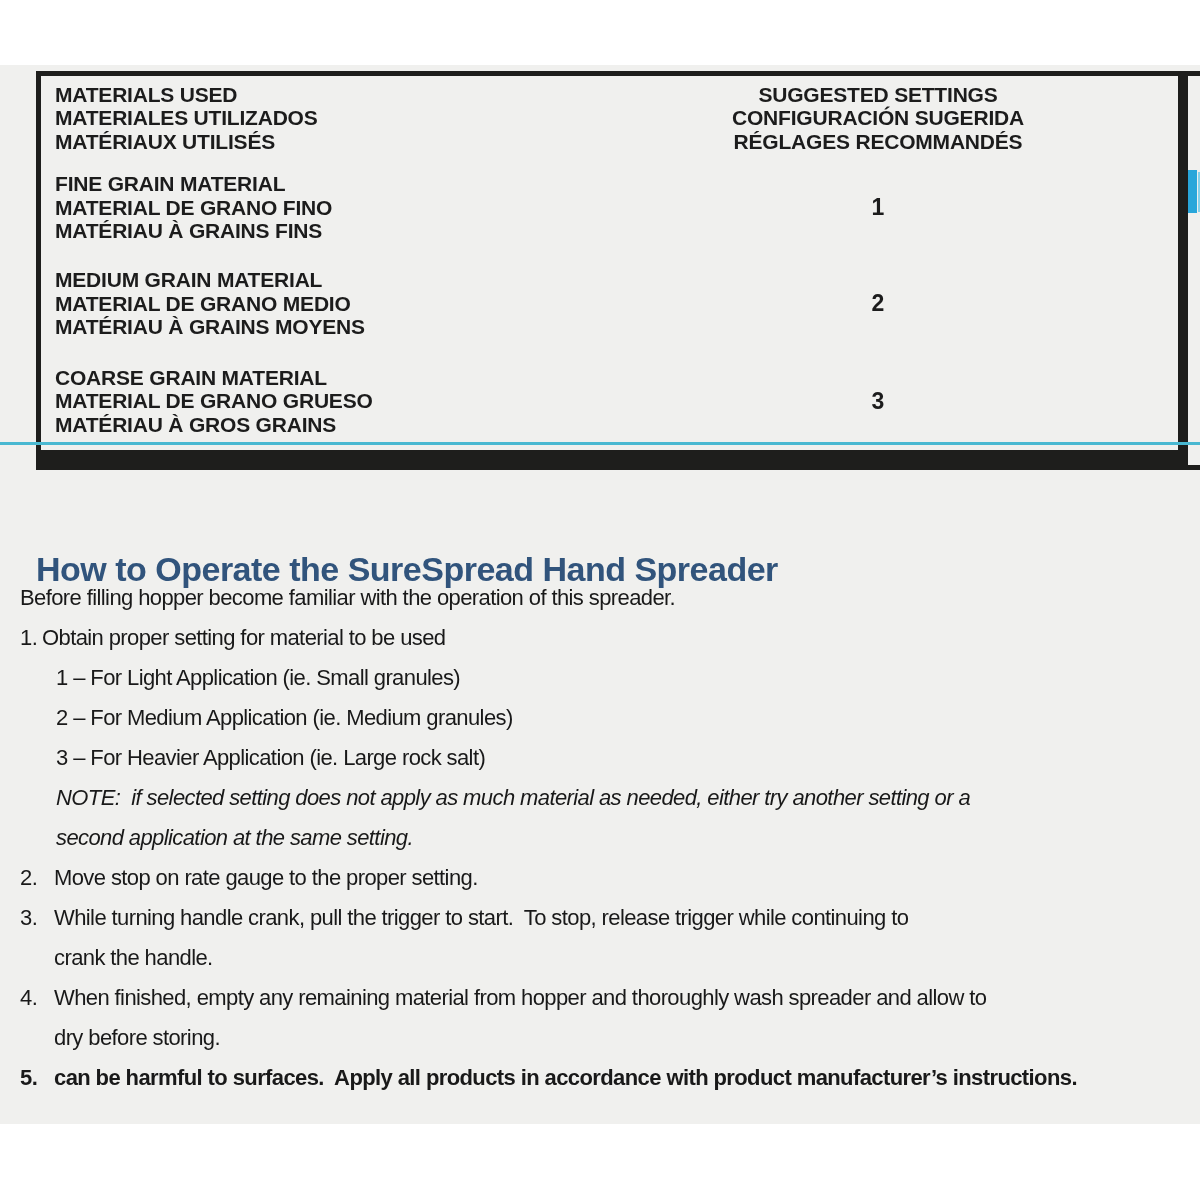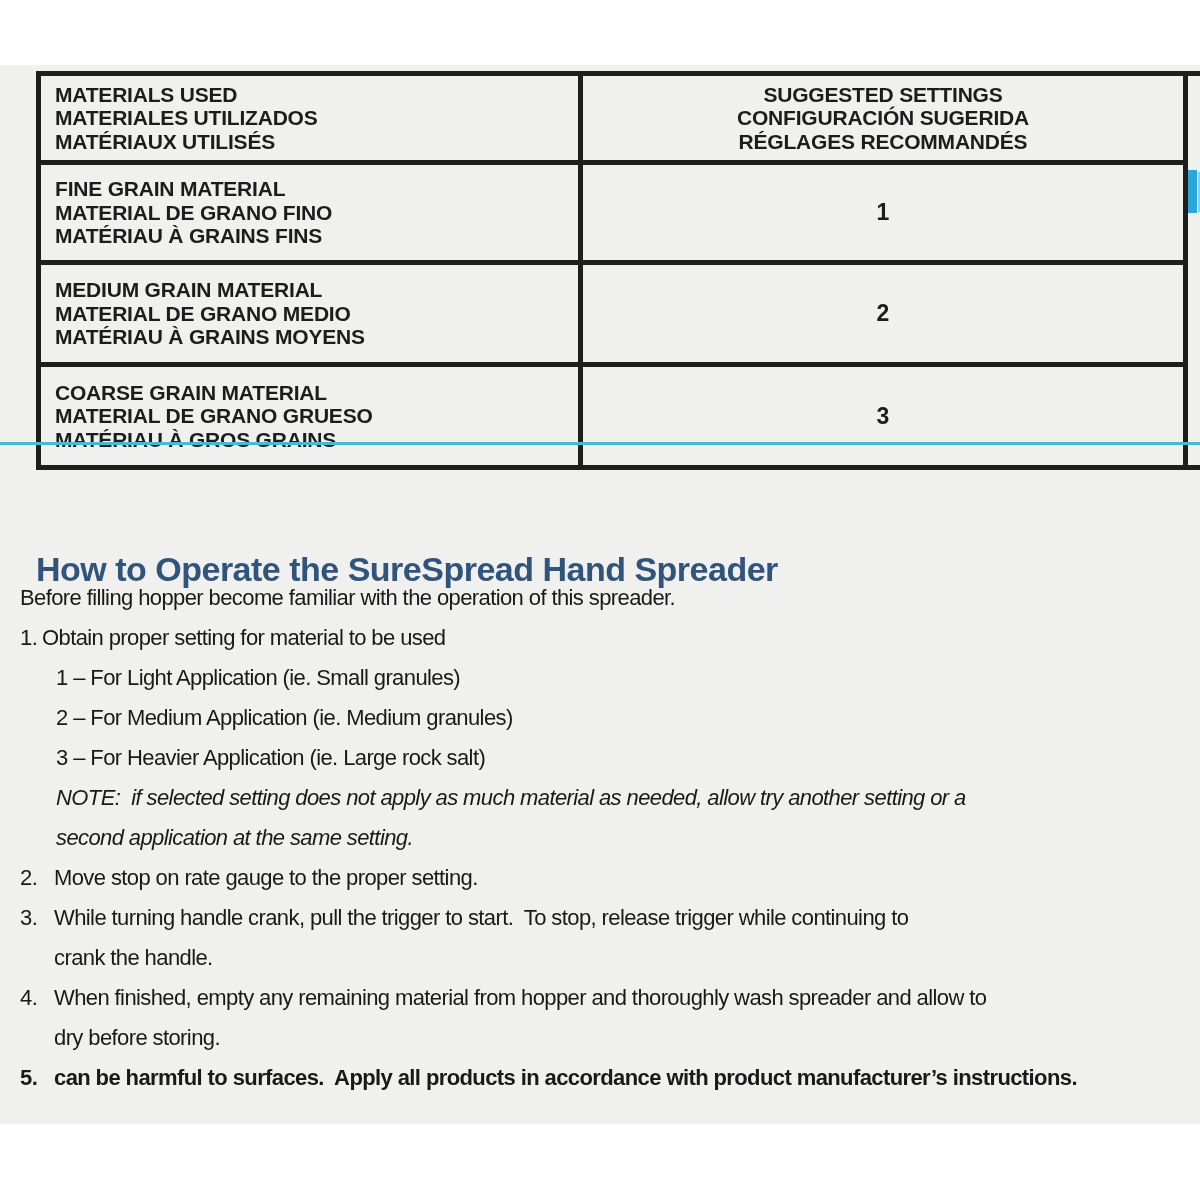--- a/index.html
+++ b/index.html
@@ -19,21 +19,21 @@
     background:var(--page-bg);
     font-family:"Liberation Sans", sans-serif;
     color:var(--text);
   }
   .gray-band{position:absolute;left:0;top:65px;width:1200px;height:1059px;background:var(--band-bg);}
   
   .tbl{
     position:absolute;left:36px;top:71px;width:1152px;height:399px;
     background:var(--table-line);
     display:grid;grid-template-columns:537px 600px;grid-template-rows:84px 95px 97px 98px;
-    gap:5px;padding:5px;
+    padding:5px;
   }
   .cell{background:var(--band-bg);display:flex;flex-direction:column;justify-content:center;}
   .cell.left{padding-left:14px;align-items:flex-start;}
   .cell.ctr{align-items:center;}
   .tcell-line{font-weight:bold;font-size:21px;line-height:23.5px;letter-spacing:-0.2px;color:#1c1c1c;white-space:pre;}
   .setting-num{font-weight:bold;font-size:23px;color:#1c1c1c;}
   .border-ext{position:absolute;background:var(--table-line);}
   .ext-top{left:1186px;top:71px;width:14px;height:5px;}
   .ext-bottom{left:1186px;top:465px;width:14px;height:5px;}
   .blue-marker{position:absolute;left:1188px;top:170px;width:9px;height:43px;background:var(--blue-marker);}
@@ -115,21 +115,21 @@
     <span class="num">1.</span>
     <div class="txt">
       <div class="tline">Obtain proper setting for material to be used</div>
     </div>
   </div>
 
   <div class="tline indent">1 – For Light Application (ie. Small granules)</div>
   <div class="tline indent">2 – For Medium Application (ie. Medium granules)</div>
   <div class="tline indent">3 – For Heavier Application (ie. Large rock salt)</div>
 
-  <div class="tline indent note">NOTE:  if selected setting does not apply as much material as needed, allow try another setting or a</div>
+  <div class="tline indent note">NOTE:  if selected setting does not apply as much material as needed, either try another setting or a</div>
   <div class="tline indent note">second application at the same setting.</div>
 
   <div class="step">
     <span class="num">2.</span>
     <div class="txt">
       <div class="tline">Move stop on rate gauge to the proper setting.</div>
     </div>
   </div>
 
   <div class="step">

